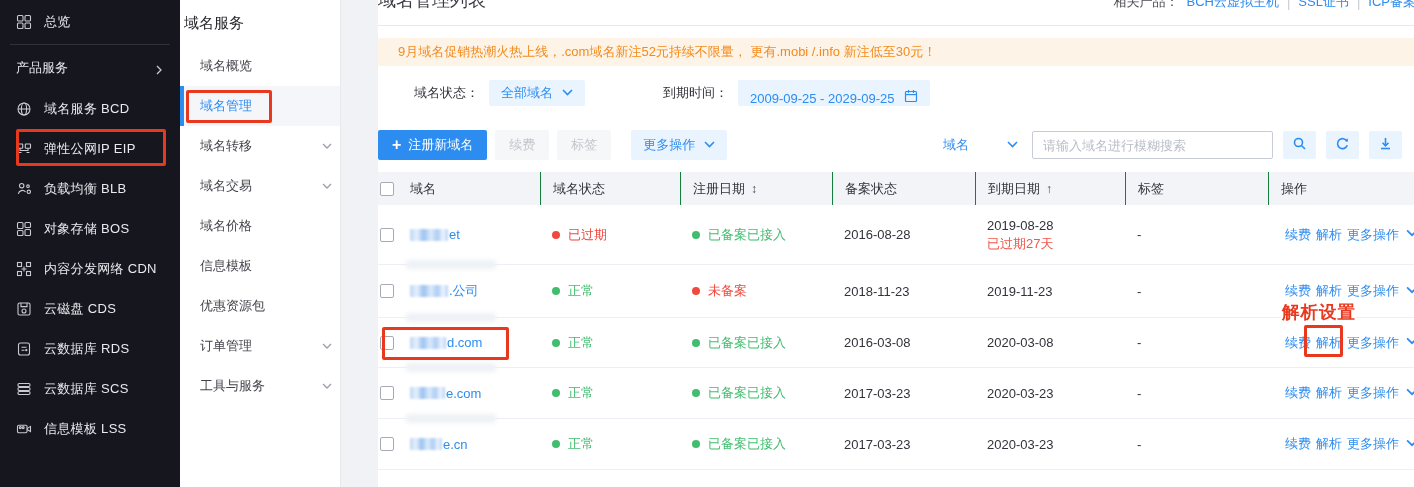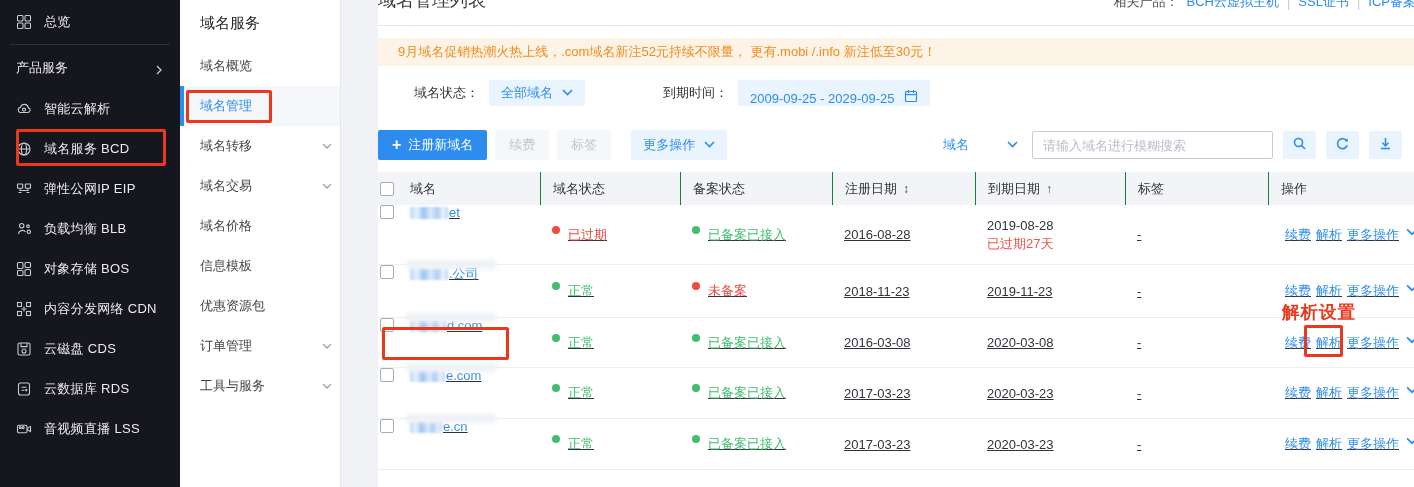--- a/index.html
+++ b/index.html
@@ -12,21 +12,21 @@
   .s-item { height:40px; display:flex; align-items:center; padding:0 16px; cursor:pointer; }
   .s-item .ic { width:16px; height:16px; margin-right:12px; flex:none; display:inline-flex; }
   .s-item .lbl { font-size:13px; letter-spacing:.3px; white-space:nowrap; }
   .s-div { height:1px; background:#31313b; margin:2px 10px; }
   .s-group { height:42px; display:flex; align-items:center; justify-content:space-between; padding:0 16px; }
   .s-group .lbl { font-size:13px; }
   svg.sic { stroke:#c9c9d2; fill:none; stroke-width:1.1; }
 
   
   .menu { width:161px; background:#fff; border-right:1px solid #e7e8ec; flex:none; }
-  .m-head { height:46px; display:flex; align-items:center; padding-left:20px; font-size:15px; color:#26262c; }
+  .m-head { height:46px; display:flex; align-items:center; padding-left:4px; font-size:15px; color:#26262c; }
   .m-item { height:40px; display:flex; align-items:center; justify-content:space-between; padding:0 8px 0 20px; color:#43434b; cursor:pointer; position:relative; }
   .m-item.active { background:#f4f6fa; color:#2d8cf0; }
   .m-item.active::before { content:""; position:absolute; left:0; top:0; bottom:0; width:4px; background:#2d8cf0; }
 
   
   .page { flex:1; display:flex; background:#f1f2f6; }
   .card { flex:1; background:#fff; margin-left:37px; padding-right:8px; position:relative; }
   .card-head { height:26px; position:relative; overflow:hidden; border-bottom:1px solid #e6e8ee; }
   .pg-title { position:absolute; left:0; top:-12px; font-size:18px; color:#3a3a42; }
   .related { position:absolute; right:2px; top:-7px; display:flex; align-items:center; gap:8px; font-size:13px; }
@@ -56,21 +56,21 @@
 
   
   .table { margin-top:12px; }
   .trow, .thead { display:grid; grid-template-columns:162px 140px 152px 143px 150px 143px 1fr; align-items:center; }
   .thead { height:33px; background:#f2f4f8; color:#32333a; }
   .th { padding-left:12px; display:flex; align-items:center; gap:6px; height:100%; }
   .th + .th { border-left:1px solid #15803d; }
   .th.first { padding-left:2px; }
   .sort { color:#4a4a52; font-size:12px; }
   .trow { border-bottom:1px solid #edeff4; position:relative; }
-  .td { padding-left:12px; display:flex; align-items:flex-start;text-decoration:underline; }
+  .td { padding-left:12px; display:flex; align-items:center; }
   .td.first { padding-left:2px; position:relative; }
   .cb { width:14px; height:14px; border:1px solid #a6abb5; border-radius:2px; background:#fff; display:inline-block; flex:none; cursor:pointer; }
   .domain { color:#2d8cf0; margin-left:16px; display:inline-flex; align-items:center; cursor:pointer; white-space:nowrap; }
   .blur { display:inline-block; height:12px; border-radius:1px; margin-right:1px;
           background:linear-gradient(90deg,#bcd6f6 0%,#e8f1fc 18%,#9cc2f0 36%,#dcebfb 55%,#aecdf4 72%,#eef5fd 88%,#b3d0f4 100%);
           filter:blur(1.3px); }
   .ghost { position:absolute; left:28px; bottom:-5px; width:90px; height:9px; background:#eef1f5; filter:blur(2px); border-radius:2px; z-index:2; pointer-events:none; }
   .dot { width:8px; height:8px; border-radius:50%; display:inline-block; margin-right:8px; flex:none; }
   .dot.g { background:#42bd6f; } .dot.r { background:#f0493f; }
   .st-g { color:#42bd6f; } .st-r { color:#f0493f; }
@@ -109,29 +109,20 @@
       <span class="lbl">产品服务</span>
       <span class="ic" style="margin:0;width:10px;height:10px">
         <svg class="sic" width="10" height="10" viewBox="0 0 10 10" style="stroke-width:1.3">
             <polyline points="3,1 7,5 3,9"></polyline>
           </svg>
       </span>
     </div>
     <div class="s-item">
       <span class="ic">
         <svg class="sic" width="16" height="16" viewBox="0 0 16 16">
-            <path d="M4.2 11.5h7.6a2.5 2.5 0 0 0 .5-4.9 4 4 0 0 0-7.7-.5A2.8 2.8 0 0 0 4.2 11.5z"></path>
-            <circle cx="8" cy="8.6" r="1.5"></circle>
-          </svg>
-      </span>
-        <span class="lbl">智能云解析</span>
-    </div>
-    <div class="s-item">
-      <span class="ic">
-        <svg class="sic" width="16" height="16" viewBox="0 0 16 16">
             <circle cx="8" cy="8" r="6"></circle>
             <ellipse cx="8" cy="8" rx="2.6" ry="6"></ellipse>
             <line x1="2" y1="8" x2="14" y2="8"></line>
           </svg>
       </span>
         <span class="lbl">域名服务 BCD</span>
     </div>
     <div class="s-item">
       <span class="ic">
         <svg class="sic" width="16" height="16" viewBox="0 0 16 16">
@@ -193,27 +184,37 @@
             <rect x="2.5" y="2" width="11" height="12" rx="2"></rect>
             <path d="M5.5 6.2h5M5.5 9.2h3"></path>
             <circle cx="10.3" cy="9.2" r=".6"></circle>
           </svg>
       </span>
         <span class="lbl">云数据库 RDS</span>
     </div>
     <div class="s-item">
       <span class="ic">
         <svg class="sic" width="16" height="16" viewBox="0 0 16 16">
+            <rect x="2" y="2.5" width="12" height="3" rx="1.2"></rect>
+            <rect x="2" y="6.5" width="12" height="3" rx="1.2"></rect>
+            <rect x="2" y="10.5" width="12" height="3" rx="1.2"></rect>
+          </svg>
+      </span>
+        <span class="lbl">云数据库 SCS</span>
+    </div>
+    <div class="s-item">
+      <span class="ic">
+        <svg class="sic" width="16" height="16" viewBox="0 0 16 16">
             <rect x="1.5" y="4.2" width="9.5" height="7.6" rx="1.2"></rect>
             <path d="M11 7.6l3.5-2.2v5.2L11 8.6"></path>
             <circle cx="4.3" cy="6.6" r="1"></circle>
             <circle cx="7.2" cy="6.6" r="1"></circle>
           </svg>
       </span>
-        <span class="lbl">音视频直播 LSS</span>
+        <span class="lbl">信息模板 LSS</span>
     </div>
   </div>
 
   <div class="menu">
     <div class="m-head">域名服务</div>
     <div class="m-item">
         <span>域名概览</span>
       </div>
     <div class="m-item active">
         <span>域名管理</span>
@@ -337,25 +338,25 @@
       <div class="table">
         <div class="thead">
           <div class="th first">
             <span class="cb"></span>
             <span style="margin-left:10px">域名</span>
           </div>
           <div class="th">
               <span>域名状态</span>
             </div>
           <div class="th">
-              <span>备案状态</span>
-            </div>
-          <div class="th">
               <span>注册日期</span>
               <span class="sort">↕</span>
+            </div>
+          <div class="th">
+              <span>备案状态</span>
             </div>
           <div class="th">
               <span>到期日期</span>
               <span class="sort">↑</span>
             </div>
           <div class="th">
               <span>标签</span>
             </div>
           <div class="th">
               <span>操作</span>

